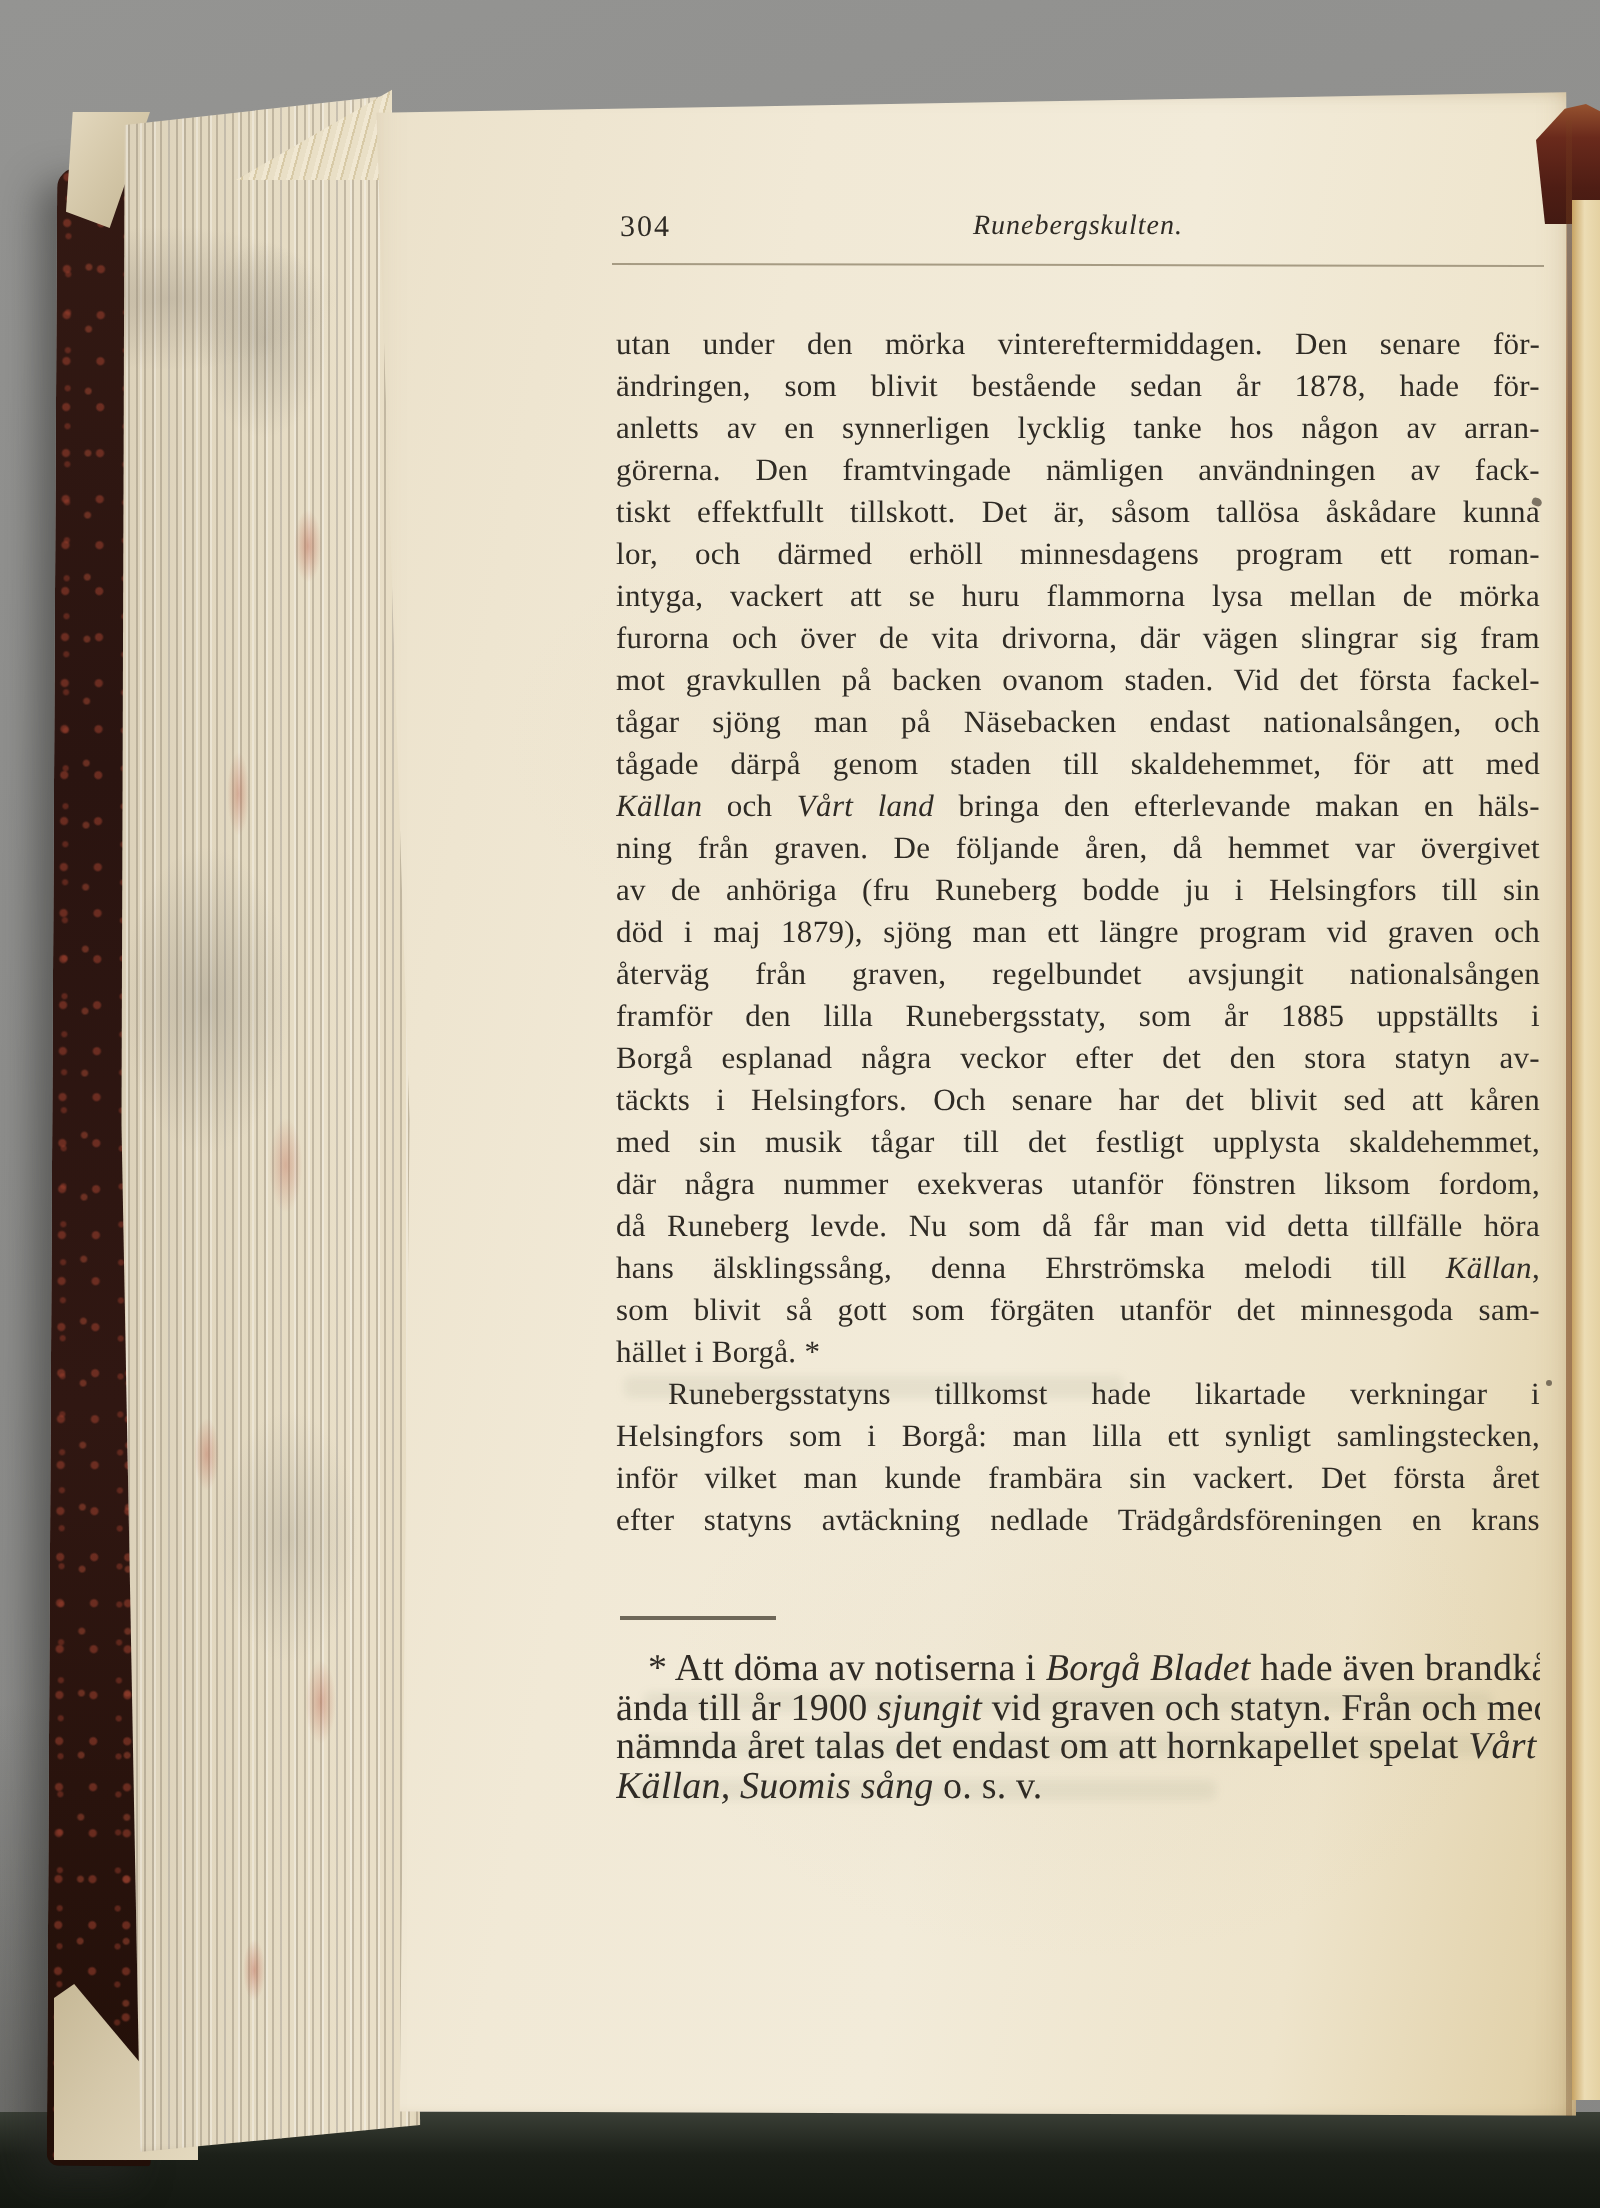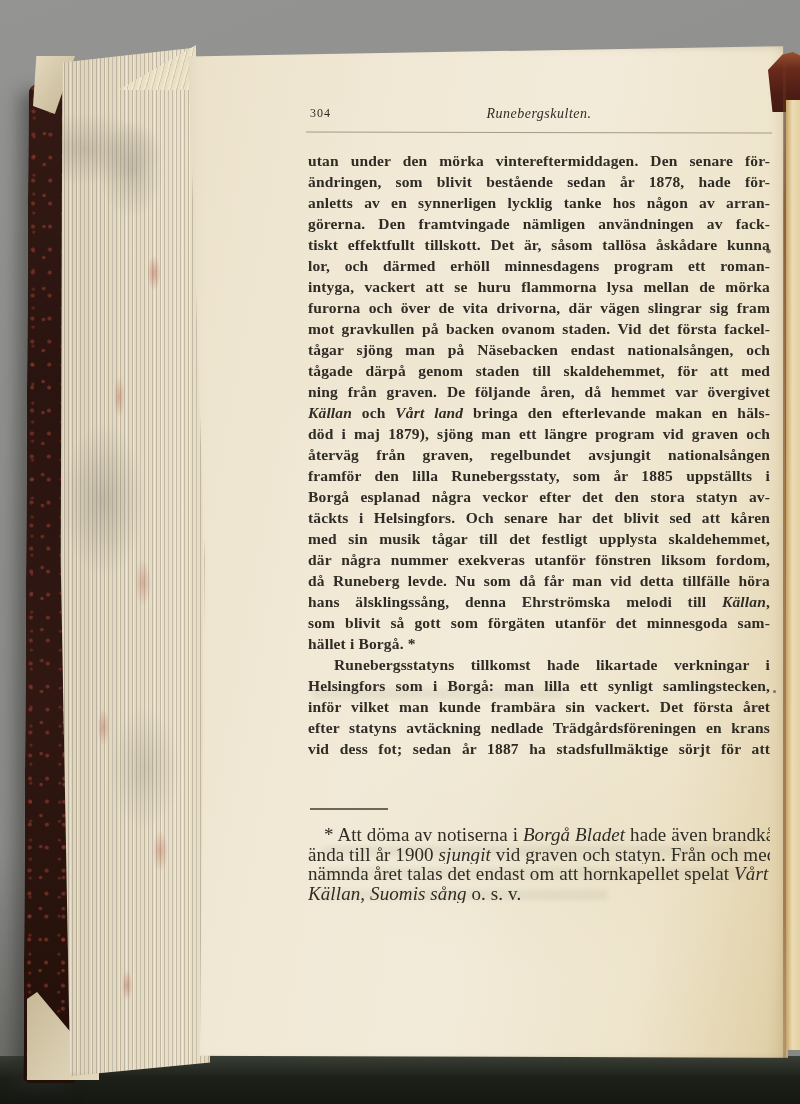--- a/index.html
+++ b/index.html
@@ -71,26 +71,26 @@
   .speck-b{position:absolute;left:773px;top:690px;width:3px;height:3px;border-radius:50%;
     background:rgba(104,94,78,.85);}
   .showthrough{position:absolute;background:rgba(112,118,86,.09);filter:blur(2px);border-radius:4px;}
   .st1{left:312px;top:688px;width:250px;height:11px;}
   .st2{left:322px;top:846px;width:424px;height:10px;}
   .st3{left:318px;top:868px;width:430px;height:10px;}
   .st4{left:318px;top:890px;width:290px;height:10px;}
 
   .textblock{position:absolute;left:308px;top:98px;width:462px;height:830px;color:#2f2b25;}
   .pghead{position:relative;height:30px;}
-  .pagenum{position:absolute;left:2px;top:8px;font-size:12px;letter-spacing:1px;}
+  .pagenum{position:absolute;left:2px;top:8px;font-size:15px;letter-spacing:1px;}
   .runtitle{position:absolute;left:0;right:0;top:8px;text-align:center;font-style:italic;
     font-size:14px;letter-spacing:.5px;}
   .hrule{position:absolute;left:-2px;top:34px;width:466px;height:1px;background:#a69b83;
     transform:rotate(.12deg);}
-  .body{position:absolute;left:0;right:0;top:52px;font-size:15.5px;letter-spacing:.15px;font-weight:bold;}
+  .body{position:absolute;left:0;right:0;top:64px;font-size:15.5px;letter-spacing:.15px;}
   .body .tline{height:21px;line-height:21px;}
   .fnrule{position:absolute;left:2px;top:710px;width:78px;height:2px;background:#6e6758;}
   .footnote{position:absolute;left:0;right:0;top:727px;font-size:19px;letter-spacing:.1px;}
   .footnote .tline{height:19.5px;line-height:19.5px;}
   .tline{text-align:justify;text-align-last:justify;overflow:hidden;white-space:nowrap;}
   .tline.nj{text-align:right;text-align-last:left;}
   .body .tline.ind{padding-left:26px;}
   .footnote .tline.ind{padding-left:16px;}
   .it{font-style:italic;}
 </style>
@@ -126,38 +126,38 @@
         <div class="tline"><span>ändringen, som blivit bestående sedan år 1878, hade för-</span></div>
         <div class="tline"><span>anletts av en synnerligen lycklig tanke hos någon av arran-</span></div>
         <div class="tline"><span>görerna. Den framtvingade nämligen användningen av fack-</span></div>
         <div class="tline"><span>tiskt effektfullt tillskott. Det är, såsom tallösa åskådare kunna</span></div>
         <div class="tline"><span>lor, och därmed erhöll minnesdagens program ett roman-</span></div>
         <div class="tline"><span>intyga, vackert att se huru flammorna lysa mellan de mörka</span></div>
         <div class="tline"><span>furorna och över de vita drivorna, där vägen slingrar sig fram</span></div>
         <div class="tline"><span>mot gravkullen på backen ovanom staden. Vid det första fackel-</span></div>
         <div class="tline"><span>tågar sjöng man på Näsebacken endast nationalsången, och</span></div>
         <div class="tline"><span>tågade därpå genom staden till skaldehemmet, för att med</span></div>
+        <div class="tline"><span class="it">Källan</span><span> och </span><span class="it">Vårt land</span><span> bringa den efterlevande makan en häls-</span></div>
         <div class="tline"><span>ning från graven. De följande åren, då hemmet var övergivet</span></div>
-        <div class="tline"><span class="it">Källan</span><span> och </span><span class="it">Vårt land</span><span> bringa den efterlevande makan en häls-</span></div>
+        <div class="tline"><span>av de anhöriga (fru Runeberg bodde ju i Helsingfors till sin</span></div>
         <div class="tline"><span>död i maj 1879), sjöng man ett längre program vid graven och</span></div>
         <div class="tline"><span>återväg från graven, regelbundet avsjungit nationalsången</span></div>
         <div class="tline"><span>framför den lilla Runebergsstaty, som år 1885 uppställts i</span></div>
         <div class="tline"><span>Borgå esplanad några veckor efter det den stora statyn av-</span></div>
         <div class="tline"><span>täckts i Helsingfors. Och senare har det blivit sed att kåren</span></div>
         <div class="tline"><span>med sin musik tågar till det festligt upplysta skaldehemmet,</span></div>
         <div class="tline"><span>där några nummer exekveras utanför fönstren liksom fordom,</span></div>
         <div class="tline"><span>då Runeberg levde. Nu som då får man vid detta tillfälle höra</span></div>
         <div class="tline"><span>hans älsklingssång, denna Ehrströmska melodi till </span><span class="it">Källan</span><span>,</span></div>
         <div class="tline"><span>som blivit så gott som förgäten utanför det minnesgoda sam-</span></div>
         <div class="tline nj"><span>hället i Borgå. *</span></div>
         <div class="tline ind"><span>Runebergsstatyns tillkomst hade likartade verkningar i</span></div>
         <div class="tline"><span>Helsingfors som i Borgå: man lilla ett synligt samlingstecken,</span></div>
         <div class="tline"><span>inför vilket man kunde frambära sin vackert. Det första året</span></div>
         <div class="tline"><span>efter statyns avtäckning nedlade Trädgårdsföreningen en krans</span></div>
-        <div class="tline"><span>vid dess fot; sedan år 1887 ha stadsfullmäktige sörjt för att</span></div>
       </div>
     <div class="fnrule"></div>
     <div class="footnote">
         <div class="tline ind"><span>* Att döma av notiserna i </span><span class="it">Borgå Bladet</span><span> hade även brandkårens kör</span></div>
         <div class="tline"><span>ända till år 1900 </span><span class="it">sjungit</span><span> vid graven och statyn. Från och med det</span></div>
         <div class="tline"><span>nämnda året talas det endast om att hornkapellet spelat </span><span class="it">Vårt land</span><span>,</span></div>
         <div class="tline nj"><span class="it">Källan, Suomis sång</span><span> o. s. v.</span></div>
       </div>
   </div>
 </div>

